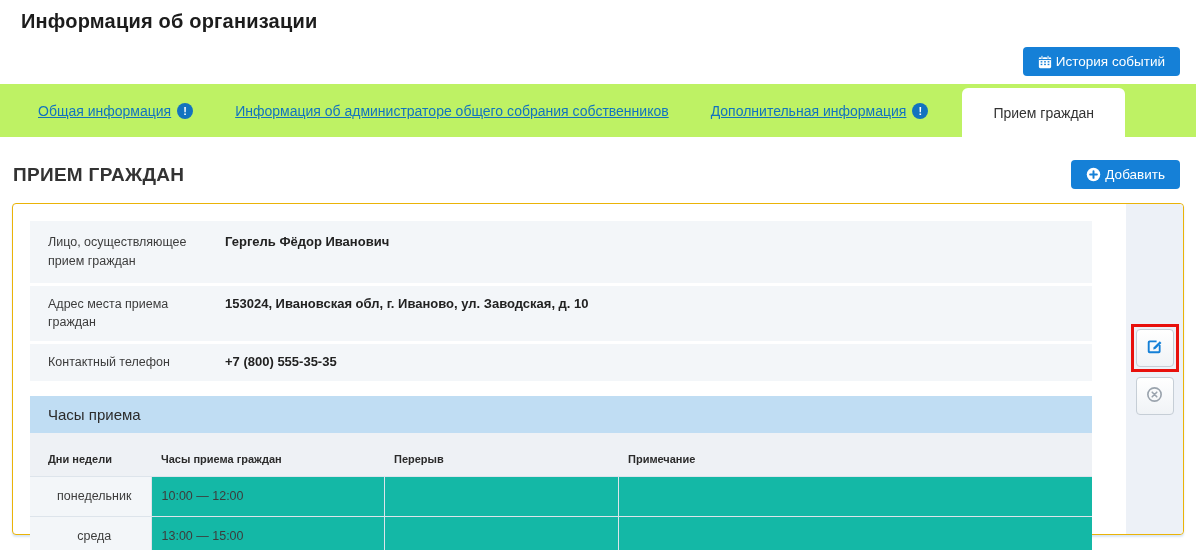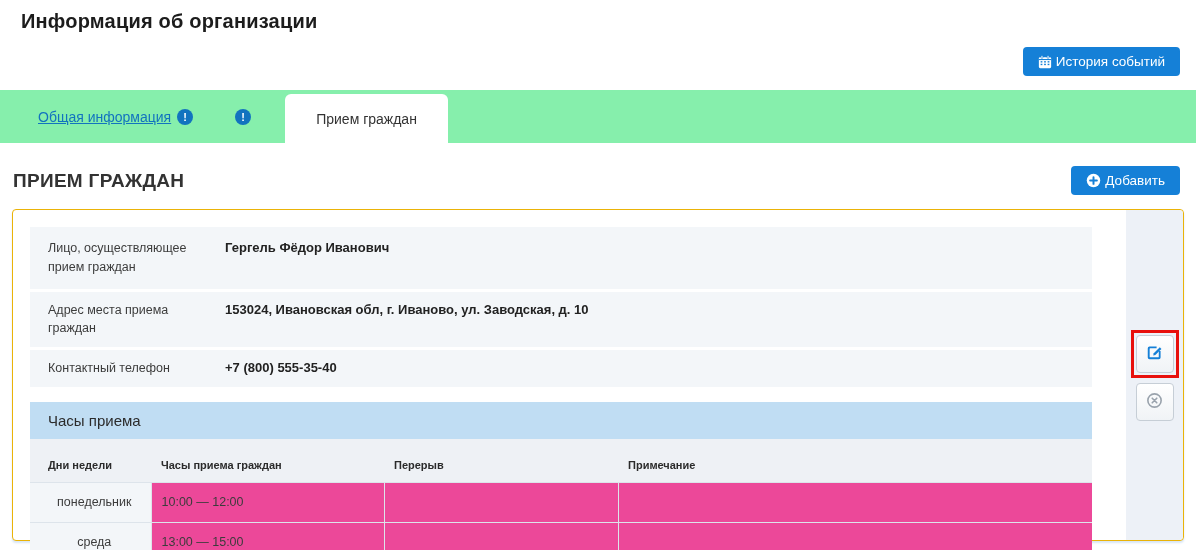--- a/index.html
+++ b/index.html
@@ -7,21 +7,21 @@
     font-family:"Liberation Sans", sans-serif; color:#333; overflow:hidden; }
 
   .page-title { font-size:20px; font-weight:bold; color:#1c1c1c; padding:10px 0 0 21px; letter-spacing:.2px; }
 
   .topbar-row { display:flex; justify-content:flex-end; padding:14px 16px 0 0; }
   .btn-blue { display:inline-flex; align-items:center; gap:4px; background:#1580d7; color:#fff;
     border:none; border-radius:4px; font-size:13.5px; padding:0 15px; height:29px; cursor:pointer;
     font-family:"Liberation Sans", sans-serif; }
   .btn-blue svg { display:block; }
 
-  .tabbar { margin-top:14px; height:53px; background:#86efac; display:flex; align-items:center;
+  .tabbar { margin-top:8px; height:53px; background:#bef264; display:flex; align-items:center;
     padding-left:38px; position:relative; }
   .tab-link { display:inline-flex; align-items:center; gap:6px; color:#1273bf; font-size:14px;
     cursor:pointer; white-space:nowrap; }
   .tab-link .tab-text { text-decoration:underline; }
   .tab-link + .tab-link { margin-left:42px; }
   .badge { width:16px; height:16px; border-radius:50%; background:#1273bf; color:#fff;
     font-size:11px; font-weight:bold; display:inline-flex; align-items:center; justify-content:center;
     flex:0 0 16px; }
   .tab-active { margin-left:34px; align-self:stretch; margin-top:4px; display:inline-flex;
     align-items:center; background:#fff; border-radius:6px 6px 0 0; padding:0 31px; font-size:14px;
@@ -41,21 +41,21 @@
   .info-label { width:163px; font-size:12.5px; color:#3c3c3c; line-height:1.5; flex:0 0 163px; }
   .info-value { font-size:13px; font-weight:bold; color:#222; margin-left:14px; padding-top:1px; }
 
   .hours-band { background:#c0ddf3; padding:10px 18px; font-size:15px; color:#2b2b2b; margin:15px 0 0 0; }
 
   table.sched { width:100%; border-collapse:collapse; table-layout:fixed; }
   table.sched th { background:#eef1f5; text-align:left; font-size:11px; font-weight:bold;
     color:#2b2b2b; padding:20px 10px 11px 18px; }
   table.sched th:nth-child(n+2) { padding-left:10px; }
   table.sched td { font-size:12.5px; color:#3c3c3c; padding:12px 10px; border:1px solid #dde4eb;
-    background:#ec4899; height:40px; }
+    background:#14b8a6; height:40px; }
   table.sched td.day { background:#f3f6f9; padding-left:18px; border-left:none;text-align:center; }
   table.sched td:last-child { border-right:none; }
   table.sched col.c1{width:121px;} table.sched col.c2{width:233px;} table.sched col.c3{width:234px;}
 
   .rail-btn { width:38px; height:38px; border:1px solid #c6ced6; border-radius:4px;
     background:linear-gradient(#ffffff,#f0f3f6); display:flex; align-items:center; justify-content:center;
     cursor:pointer; padding:0; }
   .highlight-box { border:3px solid #e8100c; padding:2px; background:transparent; }
 </style>
 </head>
@@ -84,20 +84,24 @@
     <span>История событий</span>
   </button>
 </div>
 
 <div class="tabbar">
   <span class="tab-link">
     <span class="tab-text">Общая информация</span>
     <span class="badge">!</span>
   </span>
   <span class="tab-link">
+    <span class="tab-text">Информация об администраторе общего собрания собственников</span>
+  </span>
+  <span class="tab-link">
+    <span class="tab-text">Дополнительная информация</span>
     <span class="badge">!</span>
   </span>
   <span class="tab-active">
     <span>Прием граждан</span>
   </span>
 </div>
 
 <div class="section-row">
   <div class="section-title">ПРИЕМ ГРАЖДАН</div>
   <button class="btn-blue">
@@ -117,21 +121,21 @@
     <div class="info-row tall">
       <div class="info-label">Лицо, осуществляющее прием граждан</div>
       <div class="info-value">Гергель Фёдор Иванович</div>
     </div>
     <div class="info-row">
       <div class="info-label">Адрес места приема граждан</div>
       <div class="info-value">153024, Ивановская обл, г. Иваново, ул. Заводская, д. 10</div>
     </div>
     <div class="info-row">
       <div class="info-label">Контактный телефон</div>
-      <div class="info-value">+7 (800) 555-35-40</div>
+      <div class="info-value">+7 (800) 555-35-35</div>
     </div>
 
     <div class="hours-band">Часы приема</div>
 
     <table class="sched">
       <colgroup>
           <col class="c1">
           <col class="c2">
           <col class="c3">
           <col>

